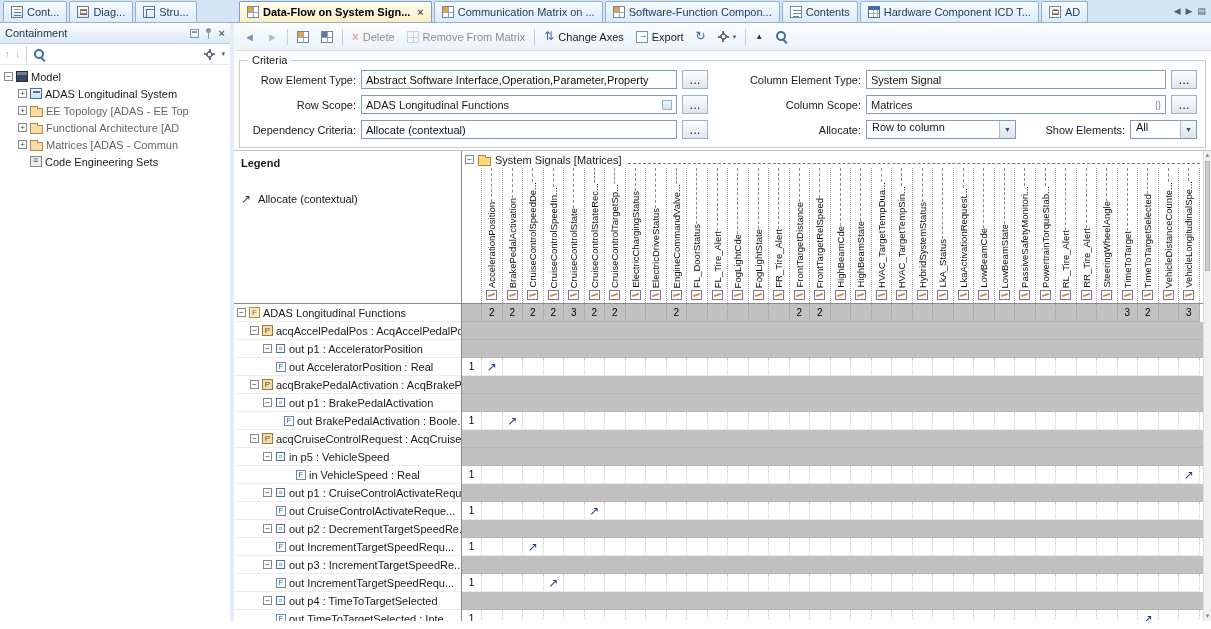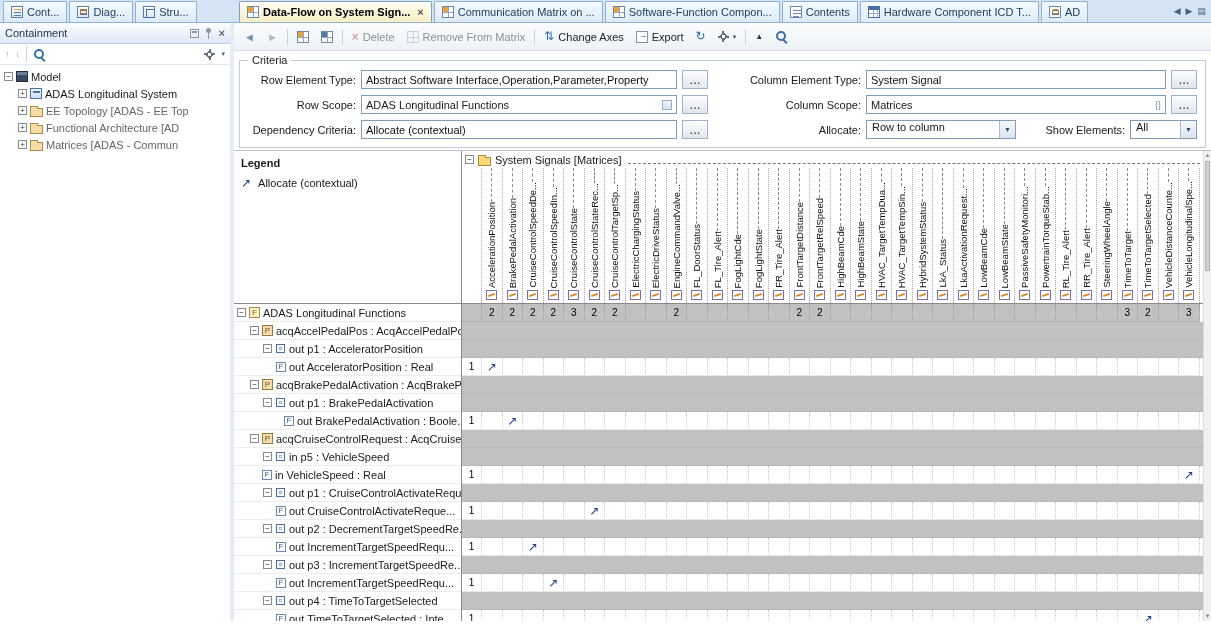--- a/index.html
+++ b/index.html
@@ -56,21 +56,21 @@
 .dots{height:19px;border:1px solid #9fb2c6;background:linear-gradient(#fdfdfe,#dfe6ee);text-align:center;line-height:16px;color:#333}
 .combo{height:19px;border:1px solid #7f9db9;background:#fff;display:flex;align-items:flex-start;padding-left:5px;overflow:hidden;white-space:nowrap}
 .combo .caret{margin-left:auto;width:16px;height:100%;background:linear-gradient(#f5f8fb,#dbe4ee);border-left:1px solid #a9bcd0;display:flex;align-items:center;justify-content:center;font-size:7px;color:#34506c;flex:none}
 .dirwrap{grid-column:4/7;display:flex;align-items:center;gap:5px}
 .dirwrap .clabel{flex:none}
 
 
 .matrix{flex:1;display:flex;overflow:hidden;border-top:1px solid #b9c4d0;background:#fff}
 .matrix-left{width:228px;flex:none;border-right:1px solid #8a8a8a;display:flex;flex-direction:column;overflow:hidden}
 .legend{height:153px;flex:none;border-bottom:1px solid #8a8a8a;padding:6px 7px}
-.legend-title{font-weight:bold;margin-bottom:8px}
+.legend-title{font-weight:bold;margin-bottom:24px}
 .legend-entry{display:flex;align-items:center;gap:7px}
 .arrow{color:#1f3f8f;font-size:12px;line-height:10px}
 .row-headers{flex:1;overflow:hidden}
 .rh{height:18px;display:flex;align-items:center;gap:3px;border-bottom:1px solid #ededed;white-space:nowrap;overflow:hidden}
 .rh-label{overflow:hidden}
 .matrix-right{flex:1;display:flex;flex-direction:column;overflow:hidden}
 .col-group{height:17px;flex:none;display:flex;align-items:center;gap:4px;padding:1px 3px}
 .col-group .leader{flex:1;border-top:1px dashed #787878;margin-top:7px;margin-left:2px}
 .col-headers{height:136px;flex:none;display:flex;border-bottom:1px solid #8a8a8a;overflow:hidden}
 .hcol{width:20.5px;flex:none;display:flex;flex-direction:column;align-items:center;border-right:1px dotted #a5a5a5;overflow:hidden}
@@ -228,20 +228,25 @@
           <div class="trow muted" style="padding-left: 18px;">
             <span class="exp">+</span>
             <span class="ic ic-package"></span>
             <span class="tlabel">Functional Architecture [AD</span>
           </div>
           <div class="trow muted" style="padding-left: 18px;">
             <span class="exp">+</span>
             <span class="ic ic-package"></span>
             <span class="tlabel">Matrices [ADAS - Commun</span>
           </div>
+          <div class="trow" style="padding-left: 18px;">
+            <span class="exp-sp"></span>
+            <span class="ic ic-code"></span>
+            <span class="tlabel">Code Engineering Sets</span>
+          </div>
         </div>
     </aside>
 
     <main class="main">
 
       <div class="main-toolbar">
         <span class="tbtn">
             <span class="nav-ar">◄</span>
           </span>
         <span class="tbtn">
@@ -375,21 +380,21 @@
               <div class="rh" style="padding-left: 16px;">
                 <span class="exp">−</span>
                 <span class="ic ic-part"></span>
                 <span class="rh-label">acqCruiseControlRequest : AcqCruiseC...</span>
               </div>
               <div class="rh" style="padding-left: 29px;">
                 <span class="exp">−</span>
                 <span class="ic ic-port"></span>
                 <span class="rh-label">in p5 : VehicleSpeed</span>
               </div>
-              <div class="rh" style="padding-left: 28px;">
+              <div class="rh" style="padding-left: 62px;">
                 <span class="ic ic-flowprop"></span>
                 <span class="rh-label">in VehicleSpeed : Real</span>
               </div>
               <div class="rh" style="padding-left: 29px;">
                 <span class="exp">−</span>
                 <span class="ic ic-port"></span>
                 <span class="rh-label">out p1 : CruiseControlActivateRequ...</span>
               </div>
               <div class="rh" style="padding-left: 42px;">
                 <span class="ic ic-flowprop"></span>

